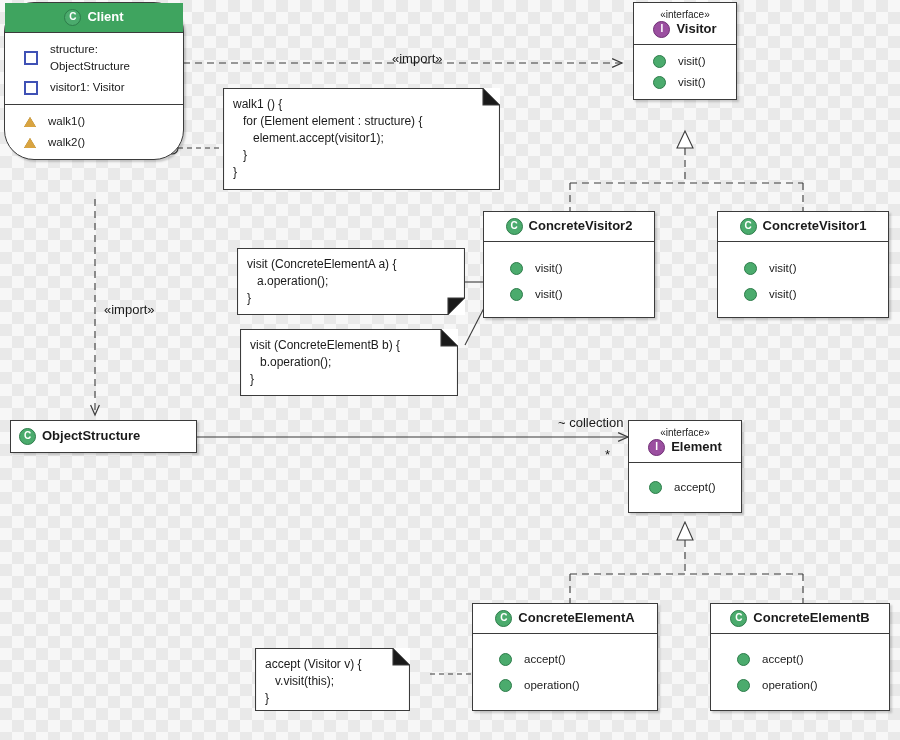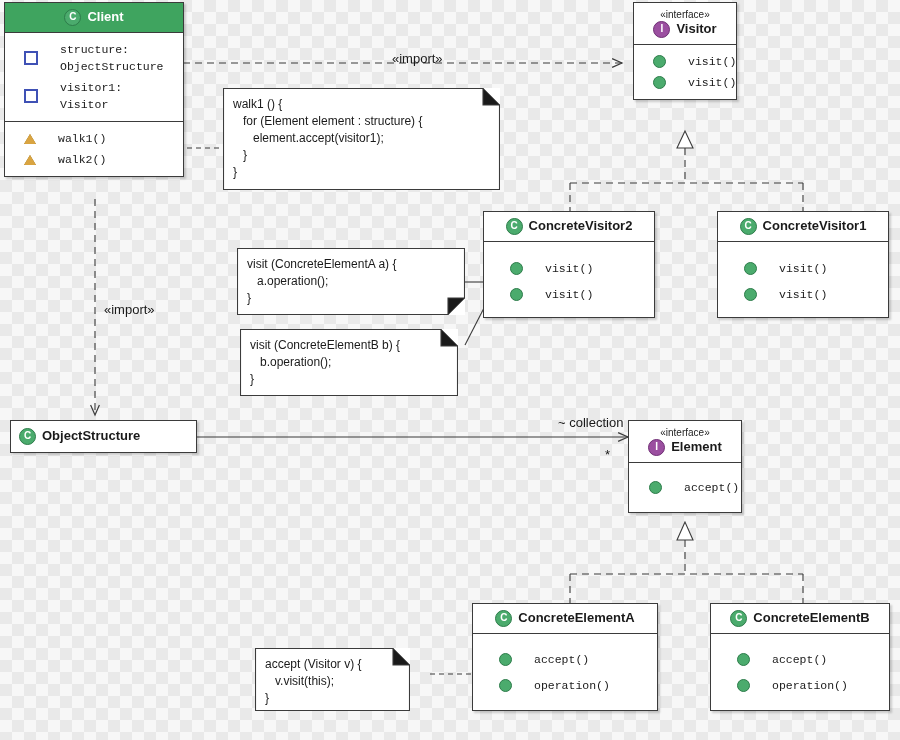--- a/index.html
+++ b/index.html
@@ -26,21 +26,21 @@
   .node .title{
     padding:6px 8px 6px 8px;text-align:center;position:relative;
   }
   .node .title .stereo{
     display:block;font-size:10px;color:#222;line-height:12px;
   }
   .node .title .name{
     display:inline-block;font-weight:bold;font-size:13px;line-height:16px;
   }
   .node .sect{border-top:1px solid #3b3b3b;padding:6px 8px;}
-  .node .row{display:flex;align-items:center;gap:22px;line-height:17px;padding:2px 11px;font-family:Liberation Mono, monospace;}
+  .node .row{display:flex;align-items:center;gap:12px;line-height:17px;padding:2px 11px;}
   .node .row .lbl{font-size:11.5px;}
 
   
   .cbadge{
     width:15px;height:15px;border-radius:50%;
     background:#4bab6d;border:1px solid #2d7c4a;
     color:#fff;font-size:10px;font-weight:bold;line-height:14px;text-align:center;
     display:inline-block;vertical-align:middle;margin-right:6px;
   }
   .ibadge{
@@ -111,21 +111,21 @@
   <path d="M685,522 L677,540 L693,540 Z" fill="#ffffff" stroke="#3b3b3b" stroke-width="1.1"></path>
   <line x1="685" y1="540" x2="685" y2="574" stroke="#3b3b3b" stroke-width="1.1" stroke-dasharray="7,5"></line>
   <line x1="570" y1="574" x2="803" y2="574" stroke="#3b3b3b" stroke-width="1.1" stroke-dasharray="7,5"></line>
   <line x1="570" y1="574" x2="570" y2="603" stroke="#3b3b3b" stroke-width="1.1" stroke-dasharray="7,5"></line>
   <line x1="803" y1="574" x2="803" y2="603" stroke="#3b3b3b" stroke-width="1.1" stroke-dasharray="7,5"></line>
 
   <circle cx="484" cy="674" r="6" fill="#ffffff" stroke="#3b3b3b" stroke-width="1.1"></circle>
   <line x1="430" y1="674" x2="478" y2="674" stroke="#3b3b3b" stroke-width="1.1" stroke-dasharray="5,4"></line>
 </svg>
 
-<div class="node" style="left:4px;top:2px;width:180px;">
+<div class="node" style="left:4px;top:2px;width:180px;border-radius:30px;">
   <div class="title client-head">
     <span class="cbadge">C</span><span class="name">Client</span>
   </div>
   <div class="sect">
     <div class="row">
         <span class="attrsq"></span>
         <span class="lbl">structure: ObjectStructure</span>
       </div>
     <div class="row">
         <span class="attrsq"></span>

